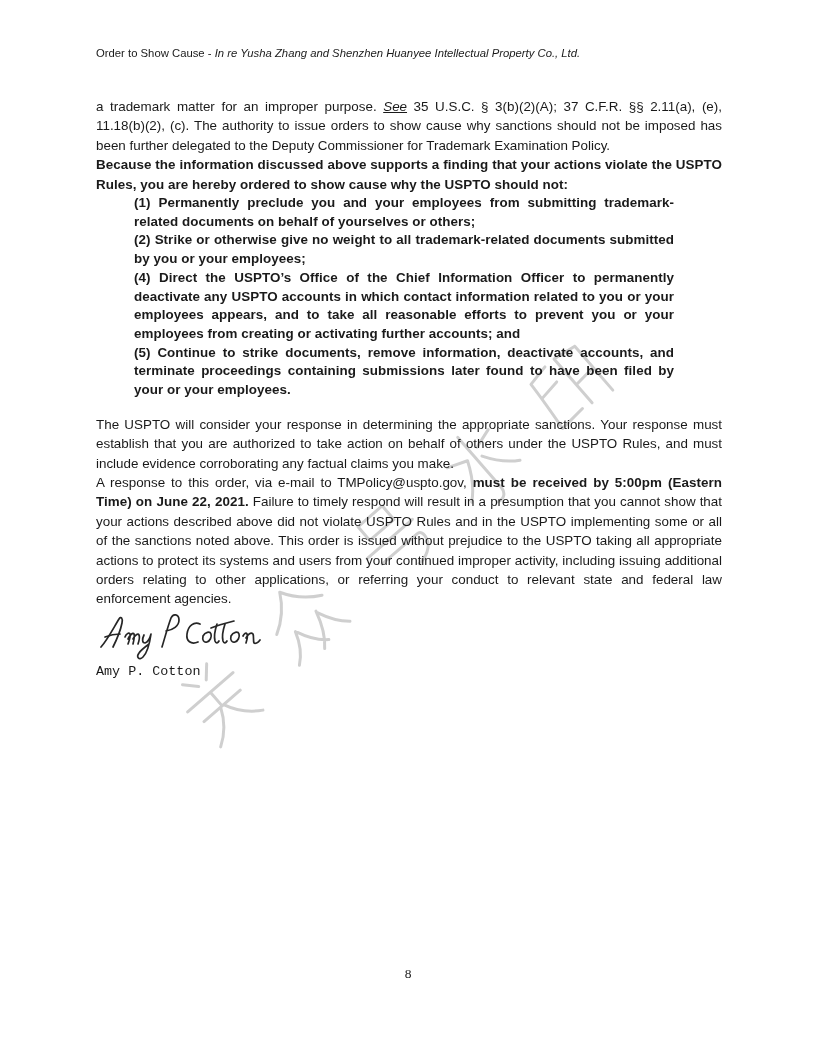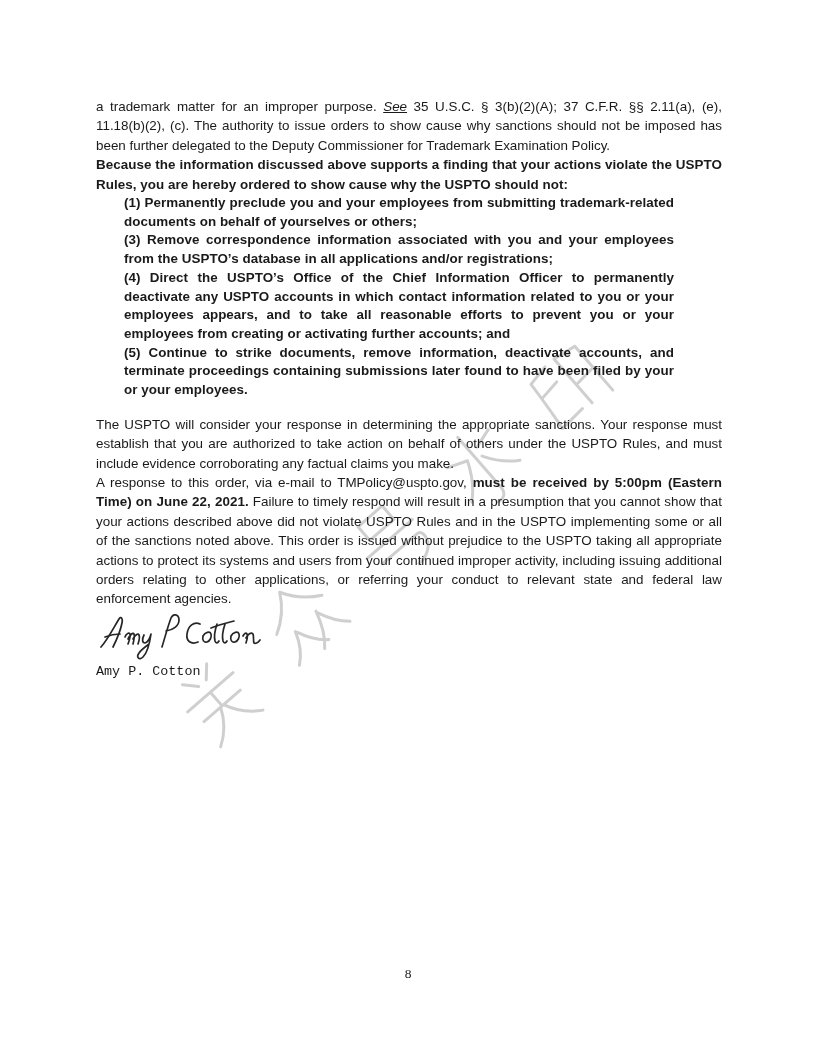--- a/index.html
+++ b/index.html
@@ -36,21 +36,21 @@
     width: 626px;
     font-size: 13.4px;
     line-height: 19.4px;
     text-align: justify;
     z-index: 1;
   }
   .content p { margin: 0; }
   .p1 { margin-bottom: 15px; }
   .p2 { font-weight: bold; margin-bottom: 17px; }
   .sanction-list {
-    margin: 0 48px 15px 28px;
+    margin: 0 48px 15px 38px;
     font-weight: bold;
     line-height: 18.7px;
     text-align: justify;
   }
   .p3 { margin-bottom: 16px; }
   .p4 { margin-bottom: 12px; }
   .p4 b, .p2, .sanction-list { letter-spacing: 0.05px; }
   .closing { margin-bottom: 3px; }
   .signature-svg { display: block; margin: 2px 0 1px 2px; }
   .sig-name { line-height: 19.4px; font-family: Liberation Mono, monospace; }
@@ -84,32 +84,35 @@
       </g>
       <g transform="translate(118,0)">
         <path d="M0,-40 L0,26 C0,33 -5,37 -12,35 M-28,-24 L-8,-16 M-8,-16 C-14,-2 -22,10 -32,18 M8,-20 L28,-26 M6,-10 C13,2 22,12 32,18"></path>
       </g>
       <g transform="translate(236,0)">
         <path d="M-28,-32 C-29,-15 -31,4 -33,22 M-28,-32 L-6,-36 M-29,-14 L-7,-17 M-33,22 L-5,20 M6,-36 L6,22 M6,-36 L30,-32 M6,-2 L30,-4 M30,-32 L30,26"></path>
       </g>
     </g>
   </svg>
 
+  <div class="doc-header">
+    <span>Order to Show Cause - </span><span class="case-italic">In re Yusha Zhang and Shenzhen Huanyee Intellectual Property Co., Ltd.</span>
+  </div>
 
   <div class="content">
 
     <p class="p1">
       <span>a trademark matter for an improper purpose. </span><span class="see-italic">See</span><span> 35 U.S.C. § 3(b)(2)(A); 37 C.F.R. §§ 2.11(a), (e), 11.18(b)(2), (c). The authority to issue orders to show cause why sanctions should not be imposed has been further delegated to the Deputy Commissioner for Trademark Examination Policy.</span>
     </p>
 
     <p class="p2">Because the information discussed above supports a finding that your actions violate the USPTO Rules, you are hereby ordered to show cause why the USPTO should not:</p>
 
     <div class="sanction-list">
       <div>(1) Permanently preclude you and your employees from submitting trademark-related documents on behalf of yourselves or others;</div>
-      <div>(3) Remove correspondence information associated with you and your employees from the USPTO’s database in all applications and/or registrations;</div>
+      <div>(2) Strike or otherwise give no weight to all trademark-related documents submitted by you or your employees;</div>
       <div>(4) Direct the USPTO’s Office of the Chief Information Officer to permanently deactivate any USPTO accounts in which contact information related to you or your employees appears, and to take all reasonable efforts to prevent you or your employees from creating or activating further accounts; and</div>
       <div>(5) Continue to strike documents, remove information, deactivate accounts, and terminate proceedings containing submissions later found to have been filed by your or your employees.</div>
     </div>
 
     <p class="p3">The USPTO will consider your response in determining the appropriate sanctions. Your response must establish that you are authorized to take action on behalf of others under the USPTO Rules, and must include evidence corroborating any factual claims you make.</p>
 
     <p class="p4">
       <span>A response to this order, via e-mail to TMPolicy@uspto.gov, </span><b>must be received by 5:00pm (Eastern Time) on June 22, 2021.</b><span> Failure to timely respond will result in a presumption that you cannot show that your actions described above did not violate USPTO Rules and in the USPTO implementing some or all of the sanctions noted above. This order is issued without prejudice to the USPTO taking all appropriate actions to protect its systems and users from your continued improper activity, including issuing additional orders relating to other applications, or referring your conduct to relevant state and federal law enforcement agencies.</span>
     </p>
 

